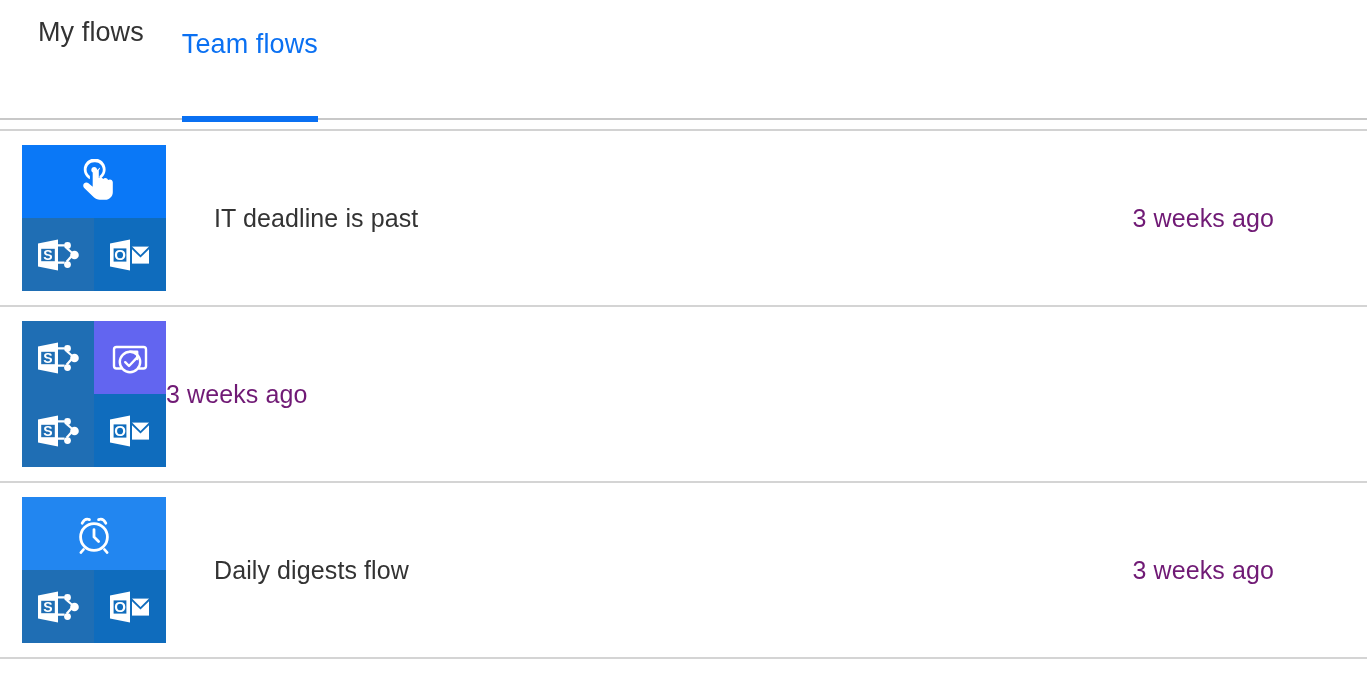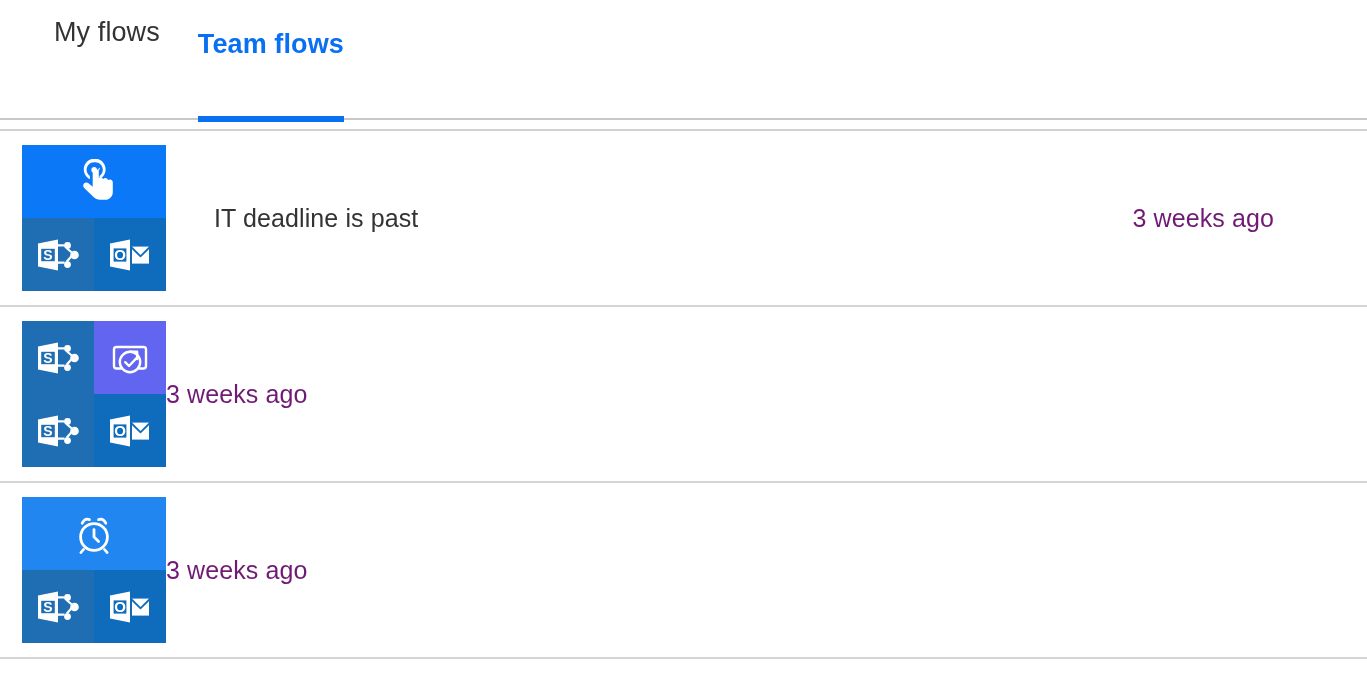--- a/index.html
+++ b/index.html
@@ -16,21 +16,21 @@
     color: #333333;
     overflow: hidden;
   }
 
   
   .tabstrip {
     position: relative;
     height: 120px;
     display: flex;
     align-items: flex-start;
-    padding-left: 54px;
+    padding-left: 38px;
     border-bottom: 2px solid #c8c8c8;
   }
   .tab {
     position: relative;
     height: 120px;
     display: flex;
     align-items: center;
     padding-top: 2px;
     margin-right: 38px;
     cursor: pointer;
@@ -38,21 +38,21 @@
   }
   .tab-label {
     font-size: 27px;
     font-weight: 400;
     letter-spacing: 0.1px;
     line-height: 1;
     padding-bottom: 58px;
     white-space: nowrap;
   }
   .tab.inactive .tab-label { color: #333333; }
-  .tab.active   .tab-label { color: #0a70f2; font-weight: 700; margin-top: 24px; }
+  .tab.active   .tab-label { color: #0a70f2; font-weight: 400; margin-top: 24px; }
   .tab .underline {
     position: absolute;
     left: 0;
     right: 0;
     bottom: -2px;
     height: 6px;
     background: transparent;
   }
   .tab.active .underline { background: #0a70f2; }
 
@@ -249,16 +249,17 @@
       <div class="cell half bg-ol">
         <svg class="glyph" width="44" height="36" viewBox="0 0 44 36" aria-hidden="true">
           <path fill="#ffffff" d="M2 6.6 22 2.4v31.2L2 29.4z"></path>
           <path fill="#0f6cbd" d="M5.6 11.4h12.8v13.2H5.6z"></path>
           <text x="12" y="23" font-family="Liberation Sans, sans-serif" font-size="15" font-weight="bold" fill="#ffffff" text-anchor="middle">O</text>
           <path fill="#ffffff" d="M24 9.6h17v17H24z"></path>
           <path fill="#0f6cbd" d="M24 9.6 32.5 18 41 9.6v2.6L32.5 20.6 24 12.2z"></path>
         </svg>
       </div>
     </div>
+    <div class="flow-name">Daily digests flow</div>
     <div class="flow-modified">3 weeks ago</div>
   </div>
 
 </div>
 
 </body></html>

